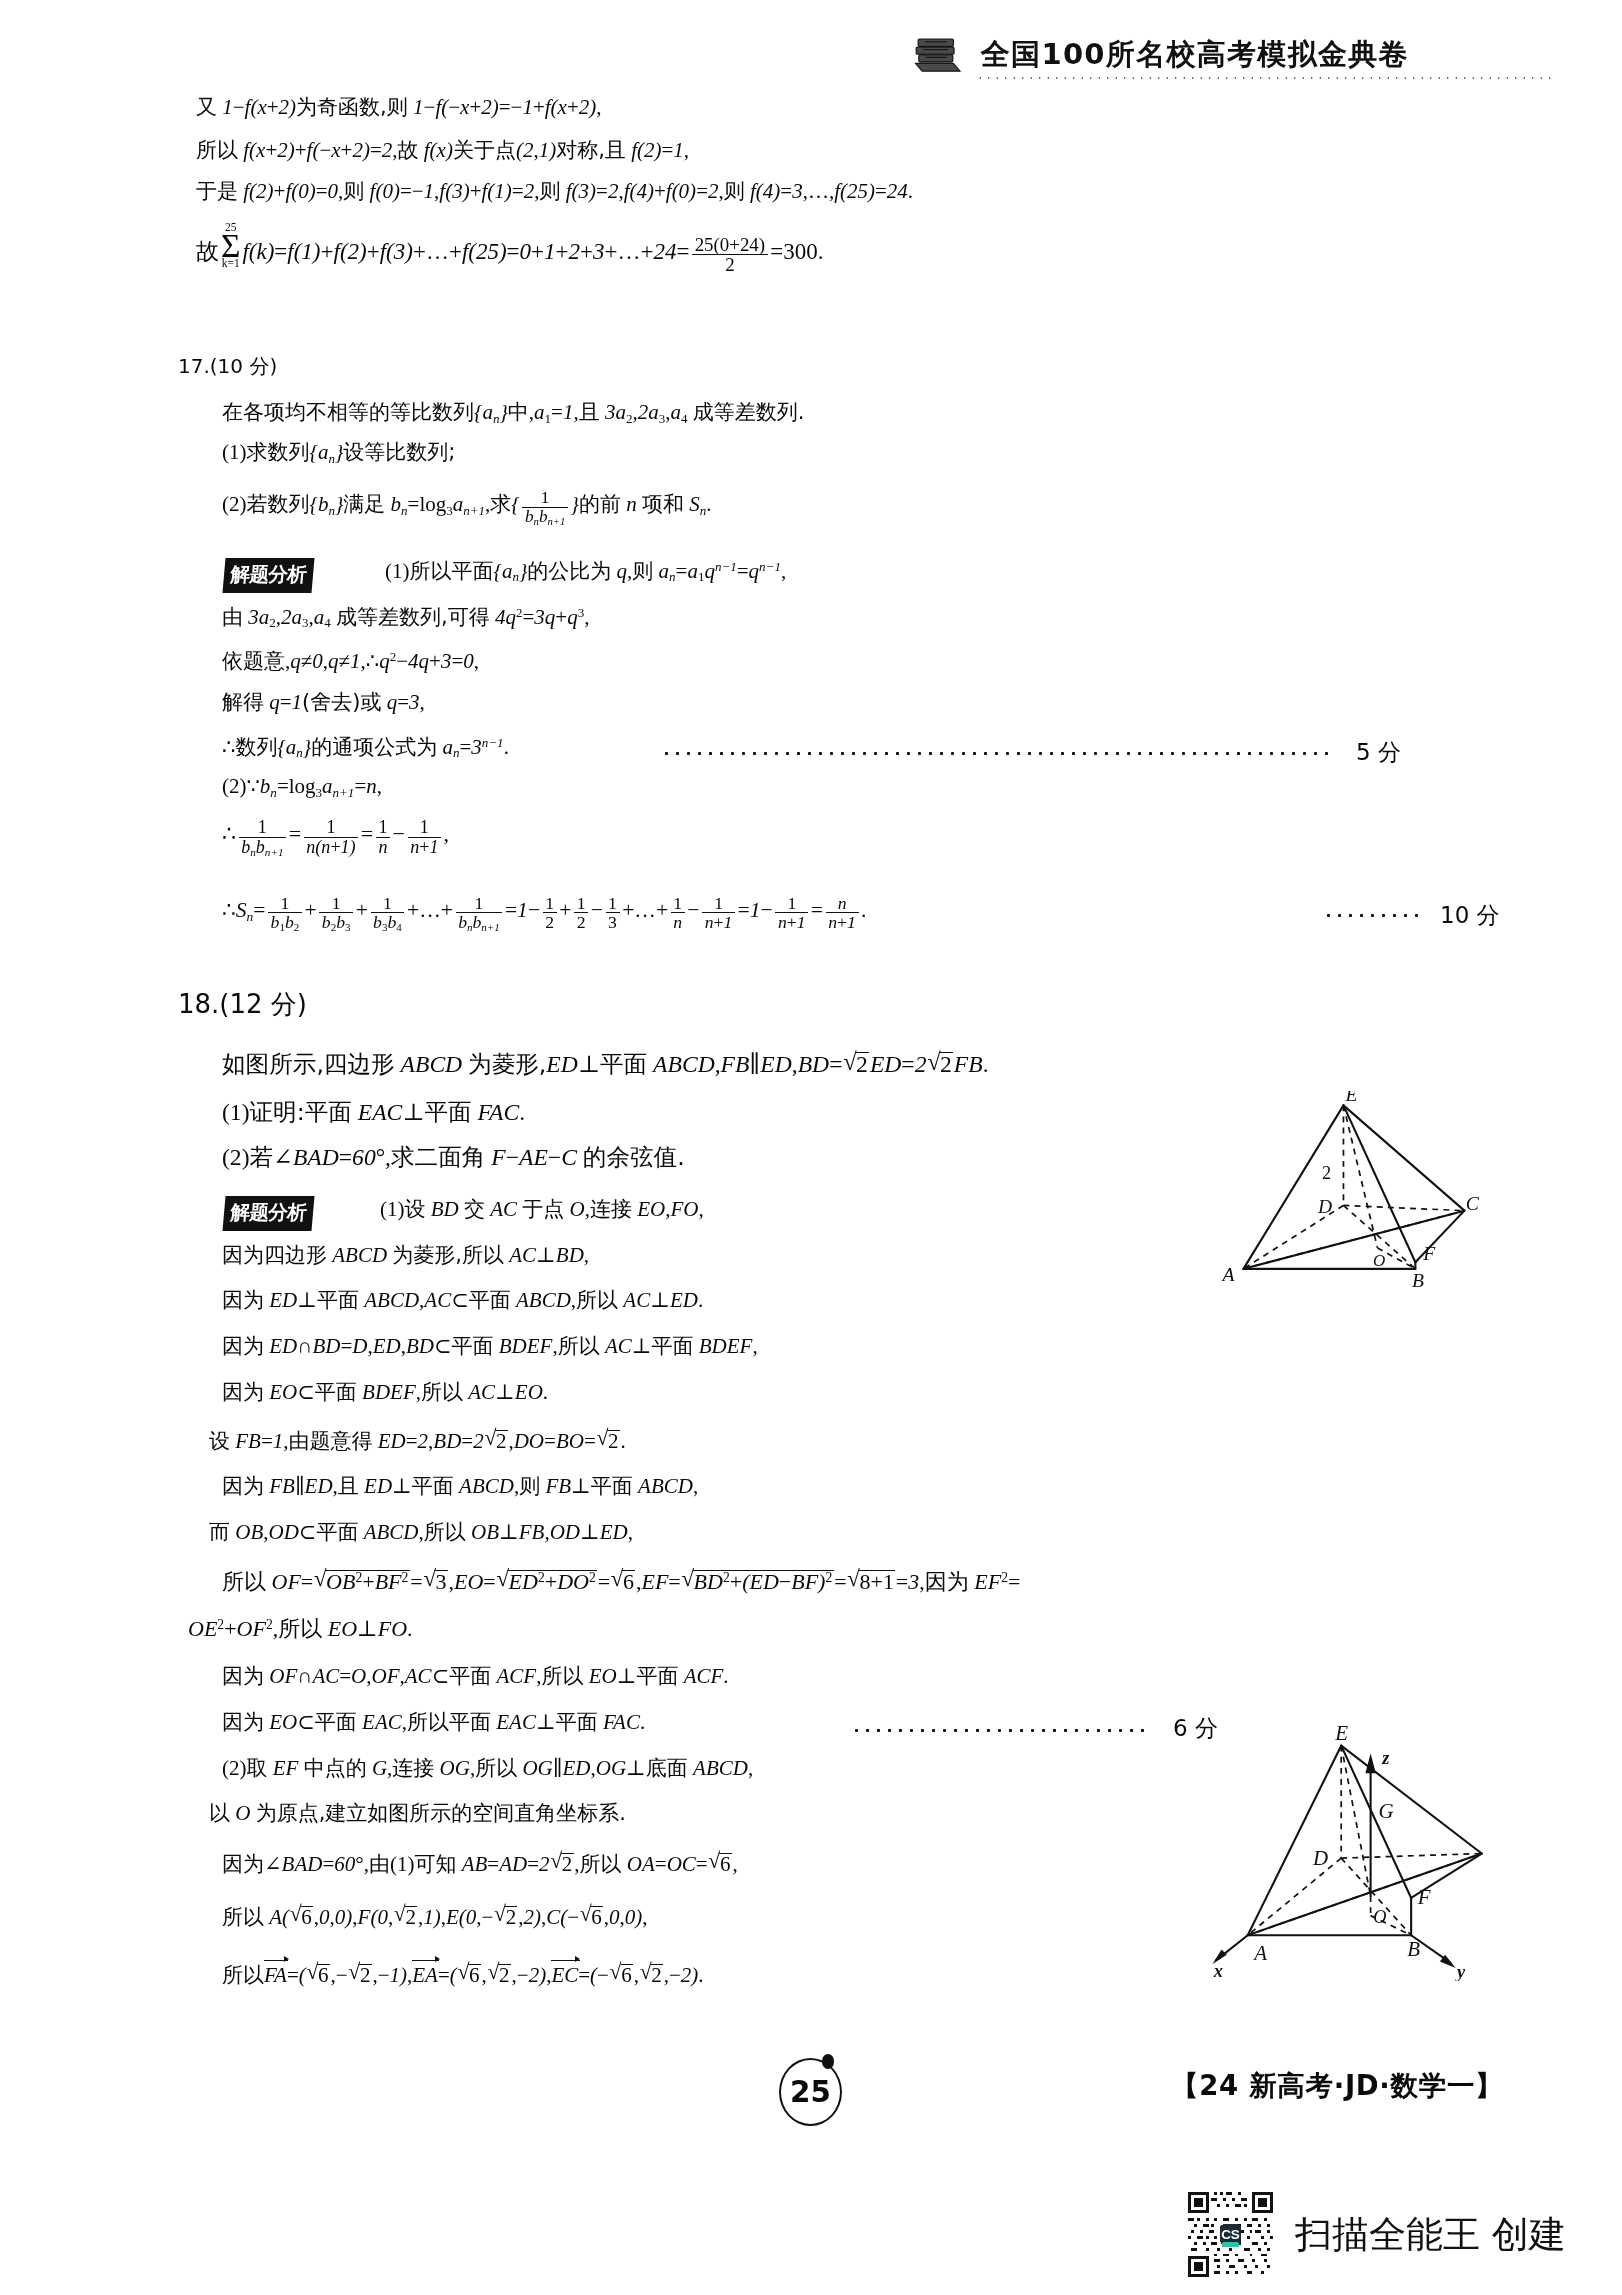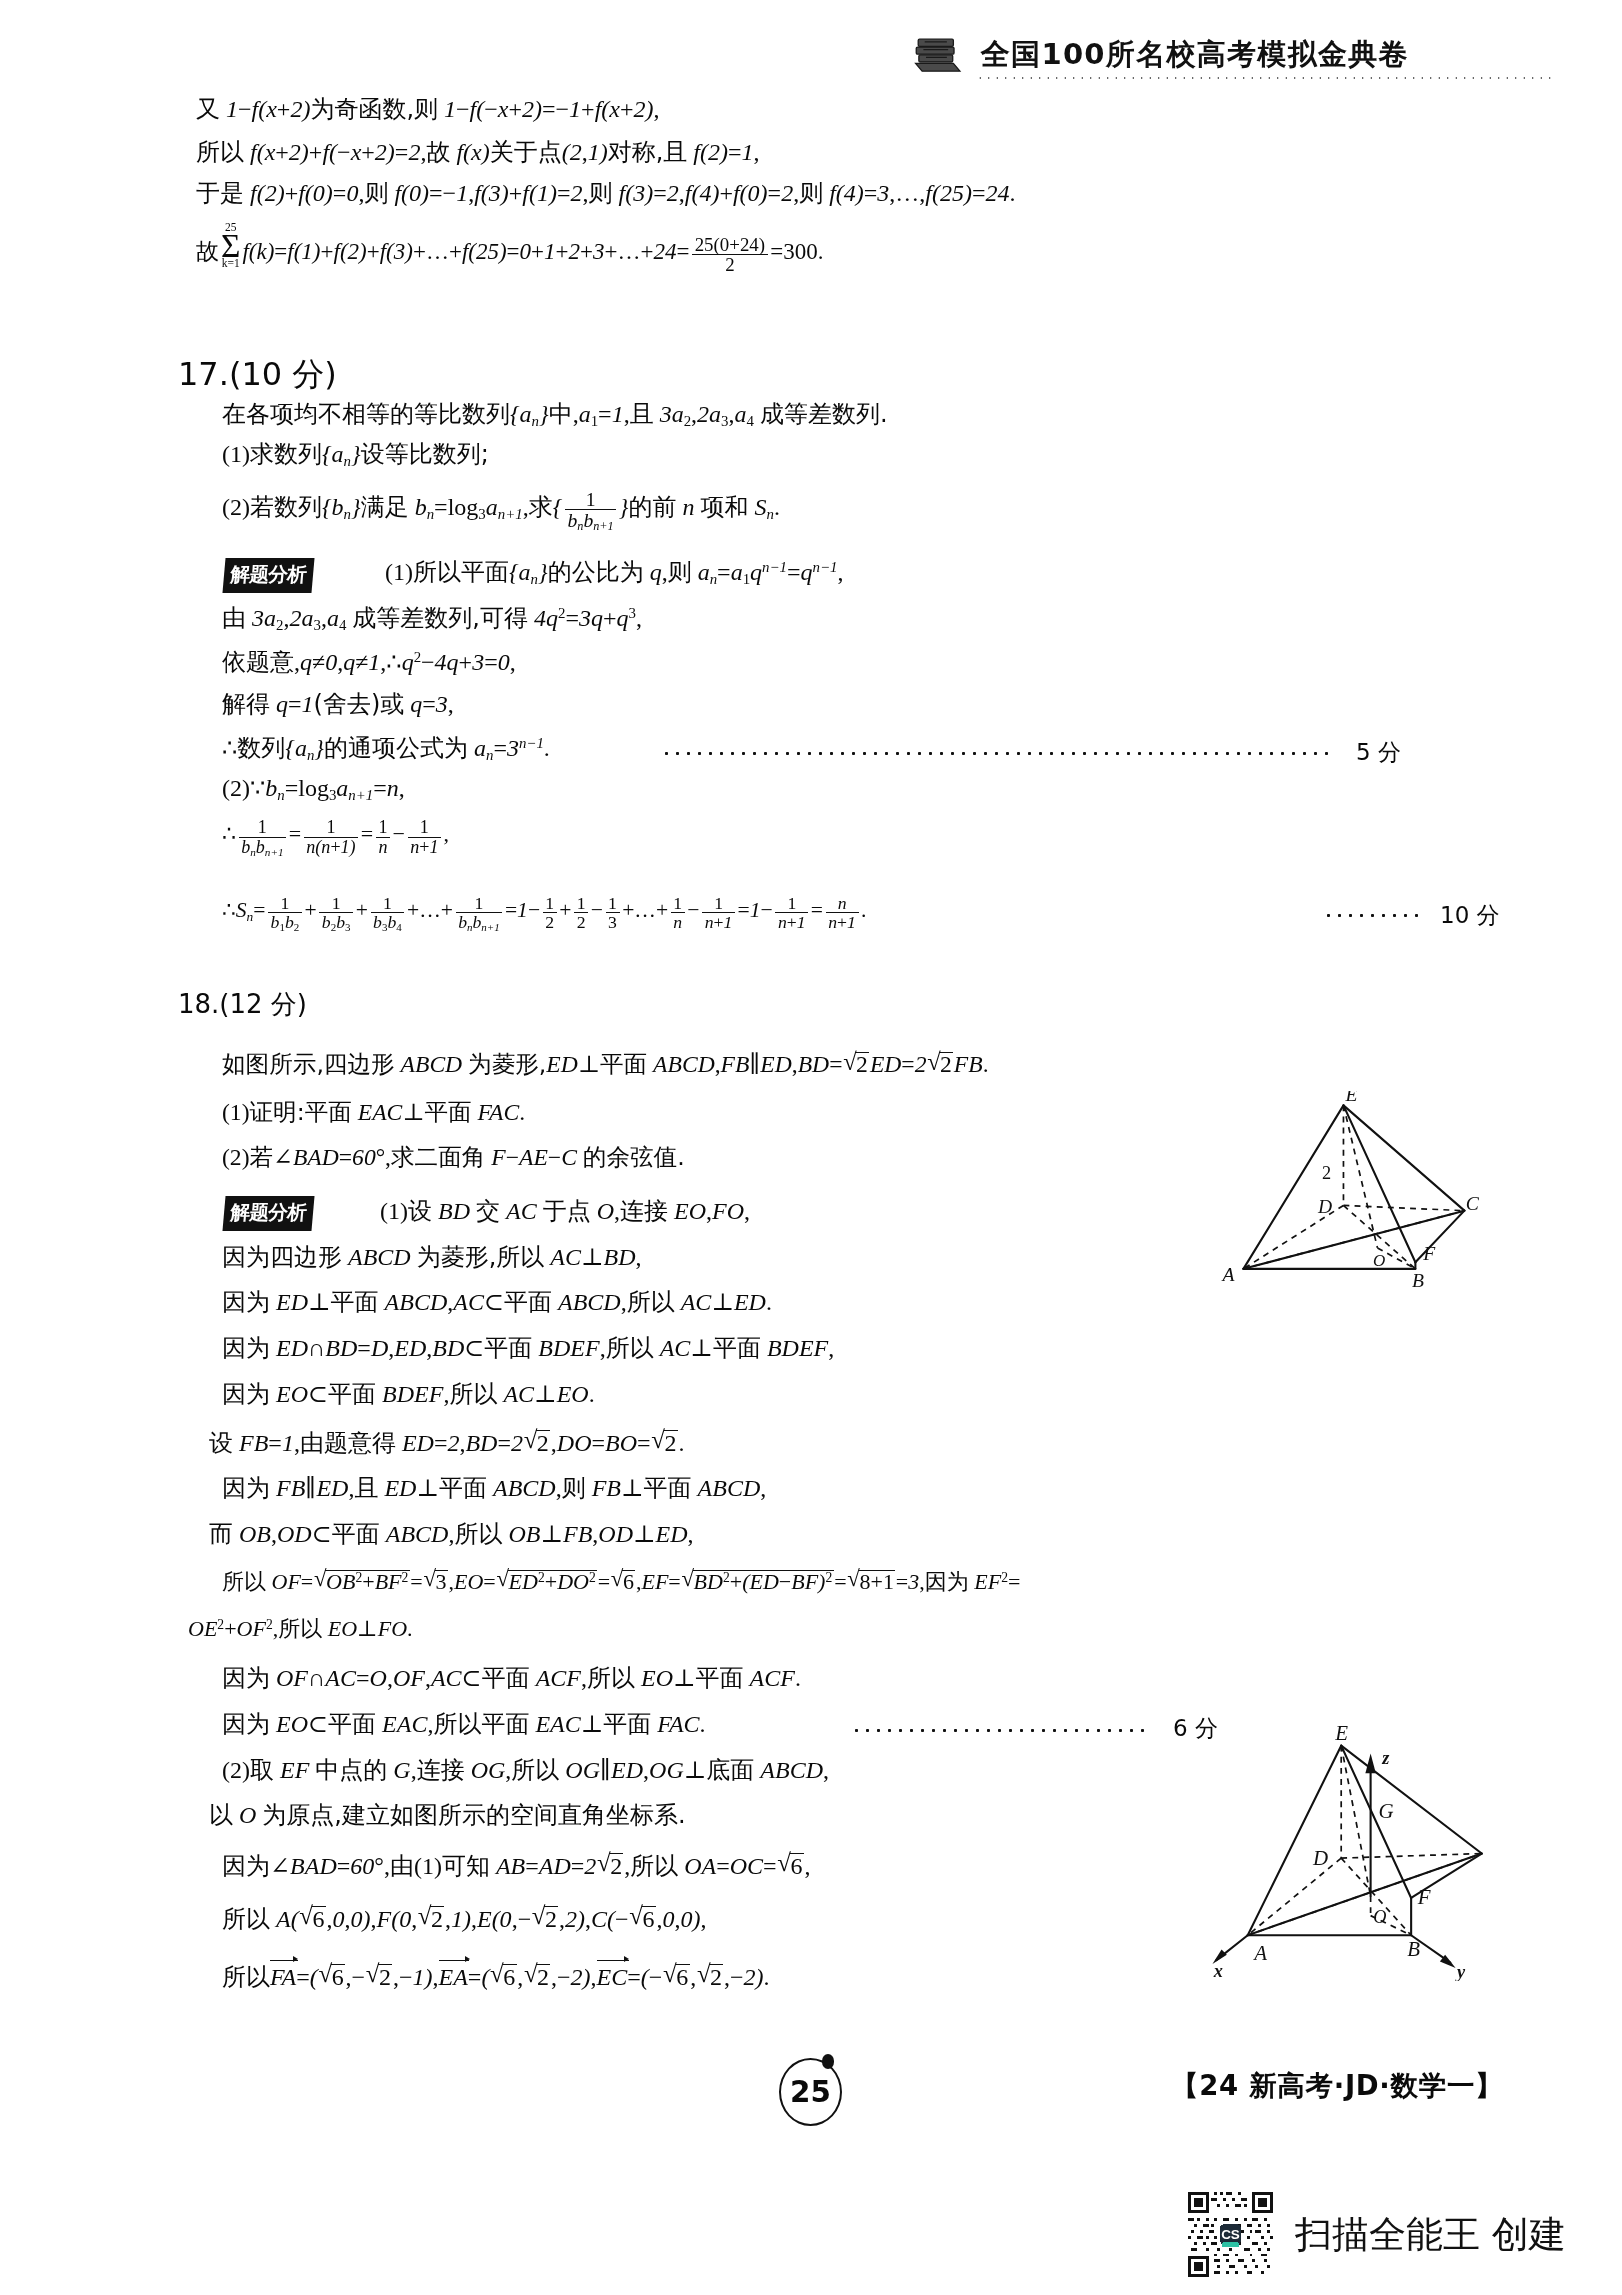--- a/index.html
+++ b/index.html
@@ -18,33 +18,33 @@
     font-family:"DejaVu Sans","Liberation Sans",sans-serif;
     font-weight:bold;font-size:29px;letter-spacing:1.3px;white-space:nowrap;color:#111;
   }
   .hdr .dots{
     position:absolute;left:63px;top:47px;width:579px;height:3.9px;
     background-image:radial-gradient(circle,#333 0.9px,transparent 1px);
     background-size:8.5px 3.9px;background-repeat:repeat-x;
   }
 
   
-  .ln{position:absolute;white-space:nowrap;font-size:24px;line-height:1;}
+  .ln{position:absolute;white-space:nowrap;font-size:21px;line-height:1;}
   .cn{font-family:"DejaVu Sans","Liberation Sans",sans-serif;}
   .mt{font-family:"Liberation Serif","DejaVu Serif",serif;font-style:italic;}
   .up{font-style:normal;}
   sub{font-size:0.62em;vertical-align:-0.28em;font-style:italic;}
   sup{font-size:0.62em;vertical-align:0.52em;font-style:italic;}
   sub.u,sup.u{font-style:normal;}
 
   .sec-head{
     position:absolute;left:178px;top:302px;font-size:25.5px;font-weight:bold;
     font-family:"DejaVu Sans","Liberation Sans",sans-serif;white-space:nowrap;
   }
-  .qnum{position:absolute;font-size:32px;font-family:"DejaVu Sans","Liberation Sans",sans-serif;white-space:nowrap;}
+  .qnum{position:absolute;font-size:20px;font-family:"DejaVu Sans","Liberation Sans",sans-serif;white-space:nowrap;}
 
   
   .badge{
     position:absolute;background:#111;color:#fff;font-weight:bold;
     font-family:"DejaVu Sans","Liberation Sans",sans-serif;
     font-size:19.6px;padding:3.3px 6.5px 4.6px 6.5px;letter-spacing:-0.7px;
     transform:skewX(-5deg);
   }
 
   

